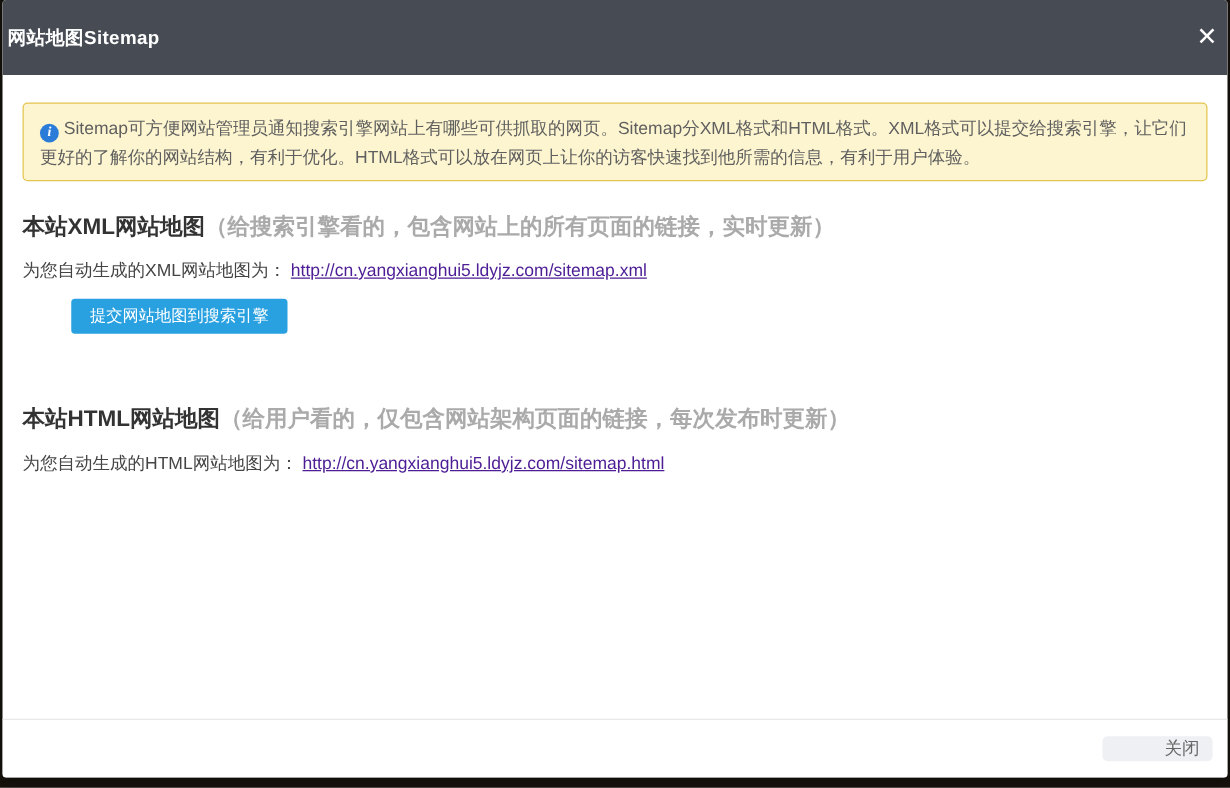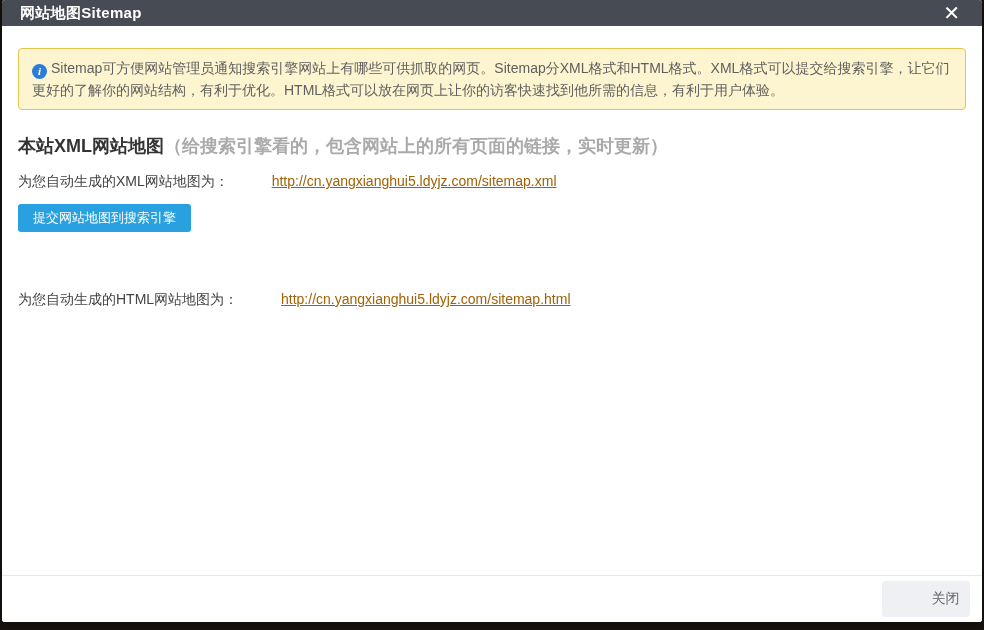--- a/index.html
+++ b/index.html
@@ -16,26 +16,26 @@
     left: 2px;
     top: 0;
     width: 980px;
     height: 622px;
     background: #ffffff;
     border-radius: 3px;
     overflow: hidden;
     box-shadow: 0 2px 10px rgba(0,0,0,0.4);
   }
   .modal-header {
-    height: 26px;
+    height: 60px;
     background: #474c54;
     display: flex;
     align-items: center;
     justify-content: space-between;
-    padding: 0 18px;
+    padding: 0 4px;
     box-sizing: border-box;
   }
   .modal-title {
     color: #ffffff;
     font-size: 15px;
     font-weight: bold;
     letter-spacing: 0.3px;
   }
   .modal-close {
     color: #ffffff;
@@ -85,37 +85,37 @@
   .heading-main { color: #333333; }
   .heading-note { color: #aaaaaa; }
   .gen-line {
     margin: 0;
     margin-top: 16px;
     font-size: 14px;
     color: #444444;
     line-height: 18px;
   }
   .sitemap-link {
-    color: #a16207;
+    color: #4c1d95;
     cursor: pointer;
-    margin-left: 39px;
   }
   .btn-primary {
     margin-top: 14px;
     background: #29a1e1;
     color: #ffffff;
     border: none;
     border-radius: 3px;
     font-size: 13px;
     font-family: "Liberation Sans", "DejaVu Sans", sans-serif;
     padding: 0 15px;
     height: 28px;
     line-height: 28px;
     cursor: pointer;
     display: inline-block;
+    margin-left: 39px;
   }
   .section-html {
     margin-top: 58px;
   }
   .modal-footer {
     position: absolute;
     left: 0;
     right: 0;
     bottom: 0;
     height: 47px;
@@ -128,21 +128,21 @@
     padding-right: 12px;
   }
   .btn-close {
     background: #eef0f4;
     color: #666666;
     border: none;
     border-radius: 4px;
     font-size: 14px;
     font-family: "Liberation Sans", "DejaVu Sans", sans-serif;
     width: 88px;
-    height: 36px;
+    height: 20px;
     cursor: pointer;
     padding-left: 45px;
   }
 </style>
 </head>
 <body>
 
 <div class="modal">
 
   <div class="modal-header">
@@ -159,20 +159,21 @@
     <div class="section section-xml">
       <h3 class="section-heading"><span class="heading-main">本站XML网站地图</span><span class="heading-note">（给搜索引擎看的，包含网站上的所有页面的链接，实时更新）</span></h3>
       <p class="gen-line">
         <span>为您自动生成的XML网站地图为：</span>
         <a class="sitemap-link" href="#">http://cn.yangxianghui5.ldyjz.com/sitemap.xml</a>
       </p>
       <button class="btn-primary">提交网站地图到搜索引擎</button>
     </div>
 
     <div class="section section-html">
+      <h3 class="section-heading"><span class="heading-main">本站HTML网站地图</span><span class="heading-note">（给用户看的，仅包含网站架构页面的链接，每次发布时更新）</span></h3>
       <p class="gen-line">
         <span>为您自动生成的HTML网站地图为：</span>
         <a class="sitemap-link" href="#">http://cn.yangxianghui5.ldyjz.com/sitemap.html</a>
       </p>
     </div>
 
   </div>
 
   <div class="modal-footer">
     <button class="btn-close">关闭</button>

